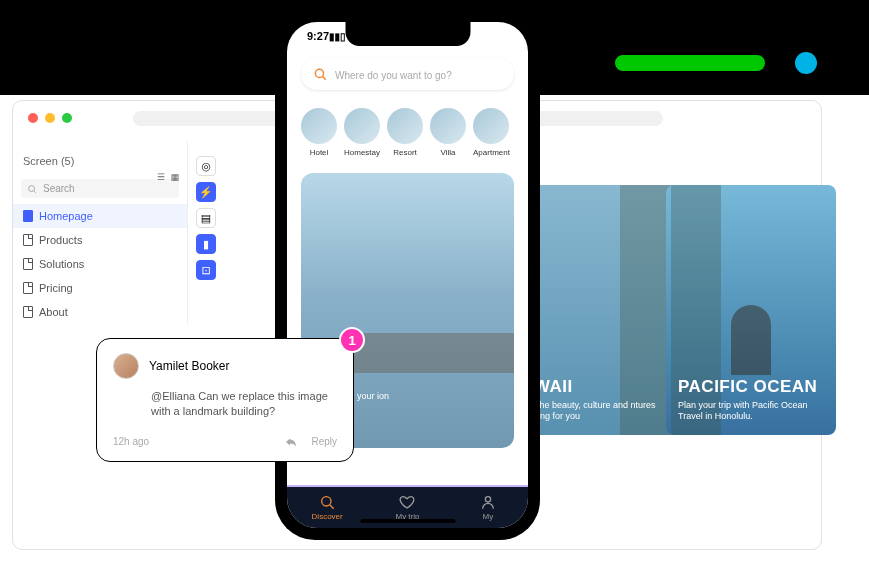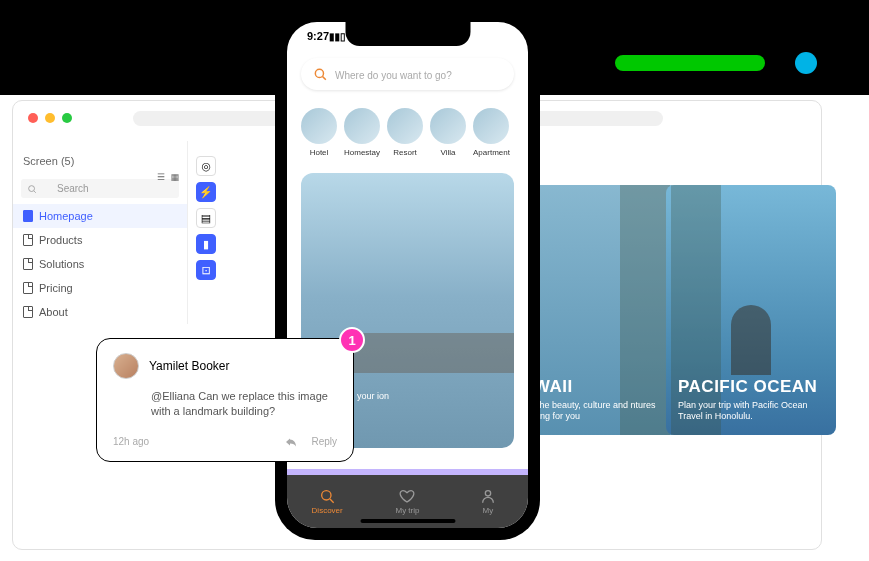--- a/index.html
+++ b/index.html
@@ -17,21 +17,21 @@
 .traffic-lights { display: flex; gap: 7px; padding: 12px 15px; }
 .tl { width: 10px; height: 10px; border-radius: 50%; }
 .tl.red { background: #ff5f57; }
 .tl.yellow { background: #ffbd2e; }
 .tl.green { background: #28ca42; }
 .url-bar { position: absolute; top: 10px; left: 120px; width: 530px; height: 15px; background: #f0f0f0; border-radius: 8px; }
 
 
 .sidebar { position: absolute; top: 40px; left: 0; width: 175px; border-right: 1px solid #eee; padding-top: 8px; }
 .screen-label { font-size: 11px; color: #666; padding: 6px 10px; }
-.search-box { display: flex; align-items: center; gap: 20px; margin: 6px 8px; padding: 4px 6px; background: #f5f5f5; border-radius: 3px; font-size: 10px; color: #999; }
+.search-box { display: flex; align-items: center; gap: 6px; margin: 6px 8px; padding: 4px 6px; background: #f5f5f5; border-radius: 3px; font-size: 10px; color: #999; }
 .view-btns { position: absolute; top: 30px; right: 6px; display: flex; gap: 2px; }
 .view-btn { width: 12px; height: 12px; display: flex; align-items: center; justify-content: center; font-size: 9px; color: #666; }
 .nav-item { display: flex; align-items: center; gap: 6px; padding: 6px 10px; font-size: 11px; color: #555; cursor: pointer; }
 .nav-item.active { background: #f0f4ff; color: #4060ff; }
 .nav-icon { width: 10px; height: 12px; border: 1px solid currentColor; border-radius: 1px; position: relative; }
 .nav-icon::after { content: ""; position: absolute; top: 0; right: 0; width: 3px; height: 3px; border-left: 1px solid currentColor; border-bottom: 1px solid currentColor; }
 .nav-item.active .nav-icon { background: #4060ff; border-color: #4060ff; }
 
 
 .toolbar { position: absolute; top: 55px; left: 183px; display: flex; flex-direction: column; gap: 6px; }
@@ -52,21 +52,21 @@
 .cat-item { display: flex; flex-direction: column; align-items: center; gap: 4px; flex-shrink: 0; }
 .cat-circle { width: 36px; height: 36px; border-radius: 50%; background: linear-gradient(135deg, #a8c8d8, #d8e8f0); }
 .cat-label { font-size: 8px; color: #333; }
 
 .hero-card { margin: 6px 14px; height: 275px; border-radius: 12px; background: linear-gradient(180deg, #b8d8e8 0%, #88b0c8 45%, #7098b0 100%); position: relative; overflow: hidden; }
 .pier { position: absolute; bottom: 75px; left: 20%; right: 0; height: 40px; background: rgba(100,85,70,0.4); }
 .hero-text { position: absolute; bottom: 45px; left: 14px; color: #fff; }
 .hero-title { font-size: 20px; font-weight: 800; letter-spacing: 1px; }
 .hero-sub { font-size: 9px; margin-top: 3px; line-height: 1.3; max-width: 140px; }
 
-.bottom-nav { position: absolute; bottom: 0; left: 0; right: 0; height: 59px; border-top: 6px solid #c4b5fd; display: flex; background: #404040; }
+.bottom-nav { position: absolute; bottom: 0; left: 0; right: 0; height: 43px; border-top: 2px solid #c4b5fd; display: flex; background: #0f172a; }
 .bn-item { flex: 1; display: flex; flex-direction: column; align-items: center; justify-content: center; gap: 2px; font-size: 8px; color: #999; }
 .bn-item.active { color: #ed8936; }
 .home-indicator { position: absolute; bottom: 5px; left: 50%; transform: translateX(-50%); width: 95px; height: 4px; background: #000; border-radius: 2px; }
 
 
 .side-card { position: absolute; top: 185px; width: 170px; height: 250px; border-radius: 8px; overflow: hidden; background: linear-gradient(180deg, #88b8d0 0%, #5890b0 100%); z-index: 2; }
 .side-card.hawaii { left: 510px; }
 .side-card.pacific { left: 666px; background: linear-gradient(180deg, #78b8d8 0%, #4888b0 70%, #3870a0 100%); }
 .side-card .palm { position: absolute; top: 0; bottom: 0; width: 50px; background: rgba(60,80,60,0.3); }
 .side-card.hawaii .palm { right: 10px; }

